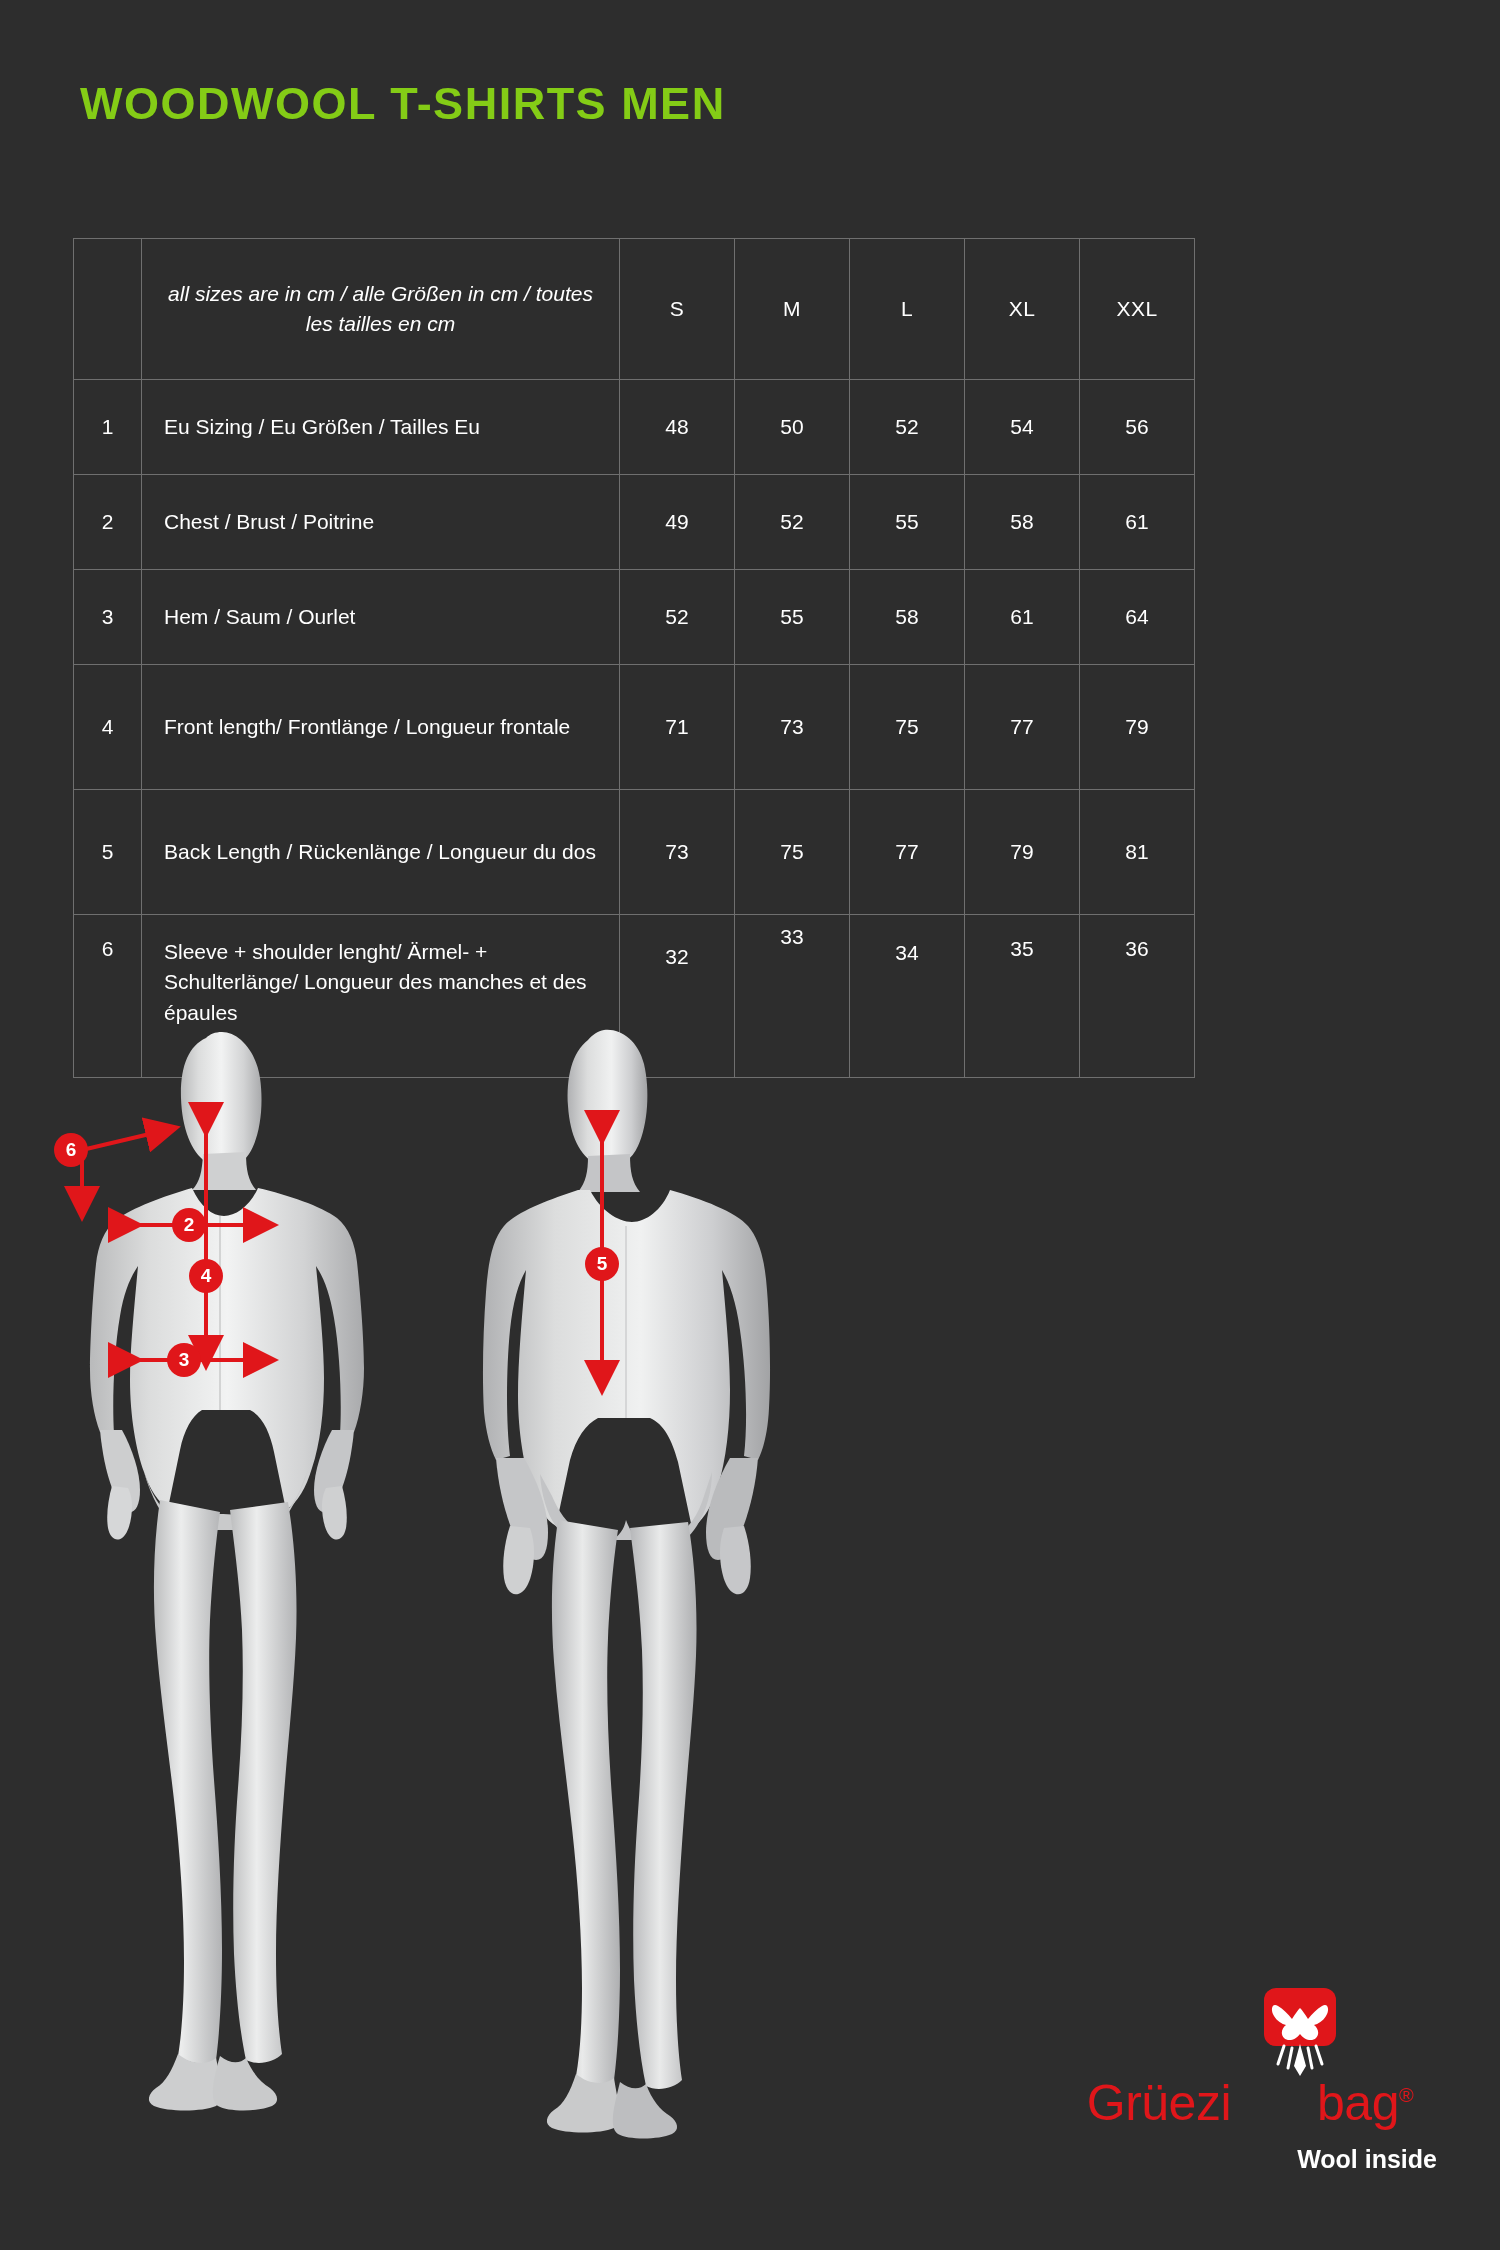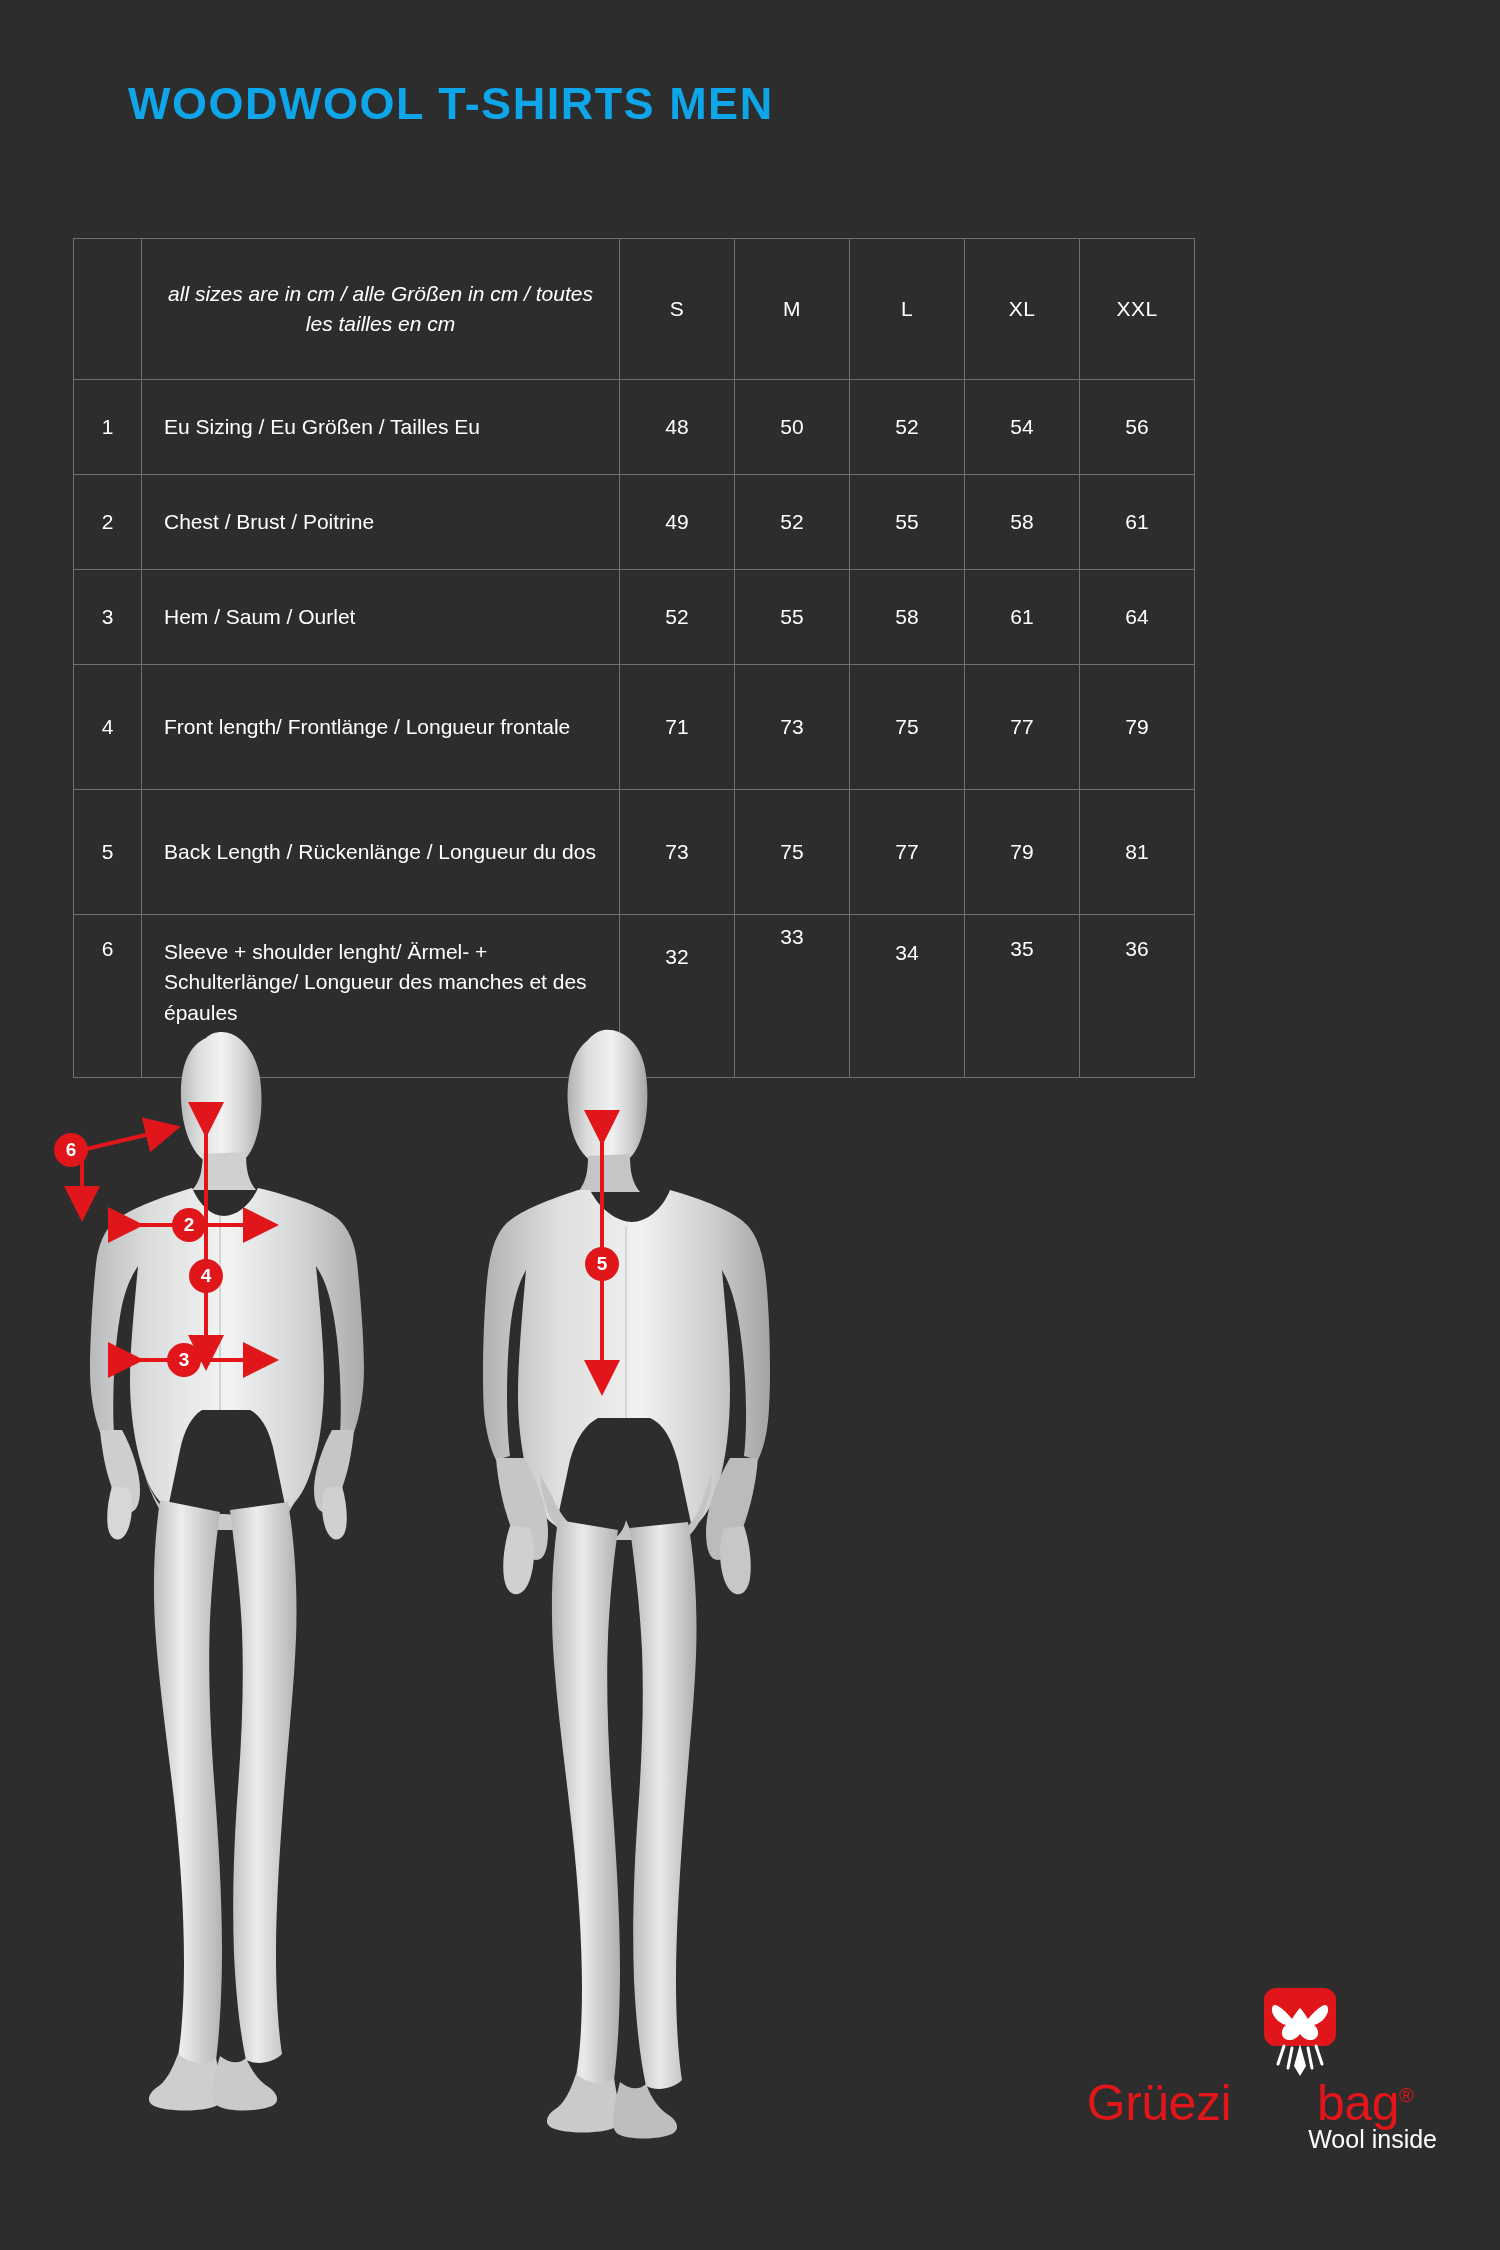--- a/index.html
+++ b/index.html
@@ -22,23 +22,22 @@
   }
 
   
   .title {
     position: absolute;
     left: 80px;
     top: 78px;
     font-size: 45px;
     font-weight: bold;
     letter-spacing: 1.5px;
-    color: #0ea5e9;
+    color: #84cc16;
     white-space: nowrap;
-    margin-left: 48px;
   }
 
   
   .table-wrap {
     position: absolute;
     left: 73px;
     top: 238px;
     width: 1122px;
     border-radius: 6px;
   }
@@ -143,24 +142,24 @@
     letter-spacing: -0.5px;
     white-space: nowrap;
   }
   .logo-reg {
     font-size: 20px;
     vertical-align: super;
   }
   .logo-sub {
     position: absolute;
     right: 8px;
-    bottom: 24px;
+    bottom: 4px;
     font-size: 25px;
     color: #ffffff;
-    font-weight: normal;
+    font-weight: bold;
     text-align: right;
   }
   .logo-badge {
     position: absolute;
     left: 205px;
     top: 0px;
     width: 80px;
     height: 88px;
   }
 </style>

